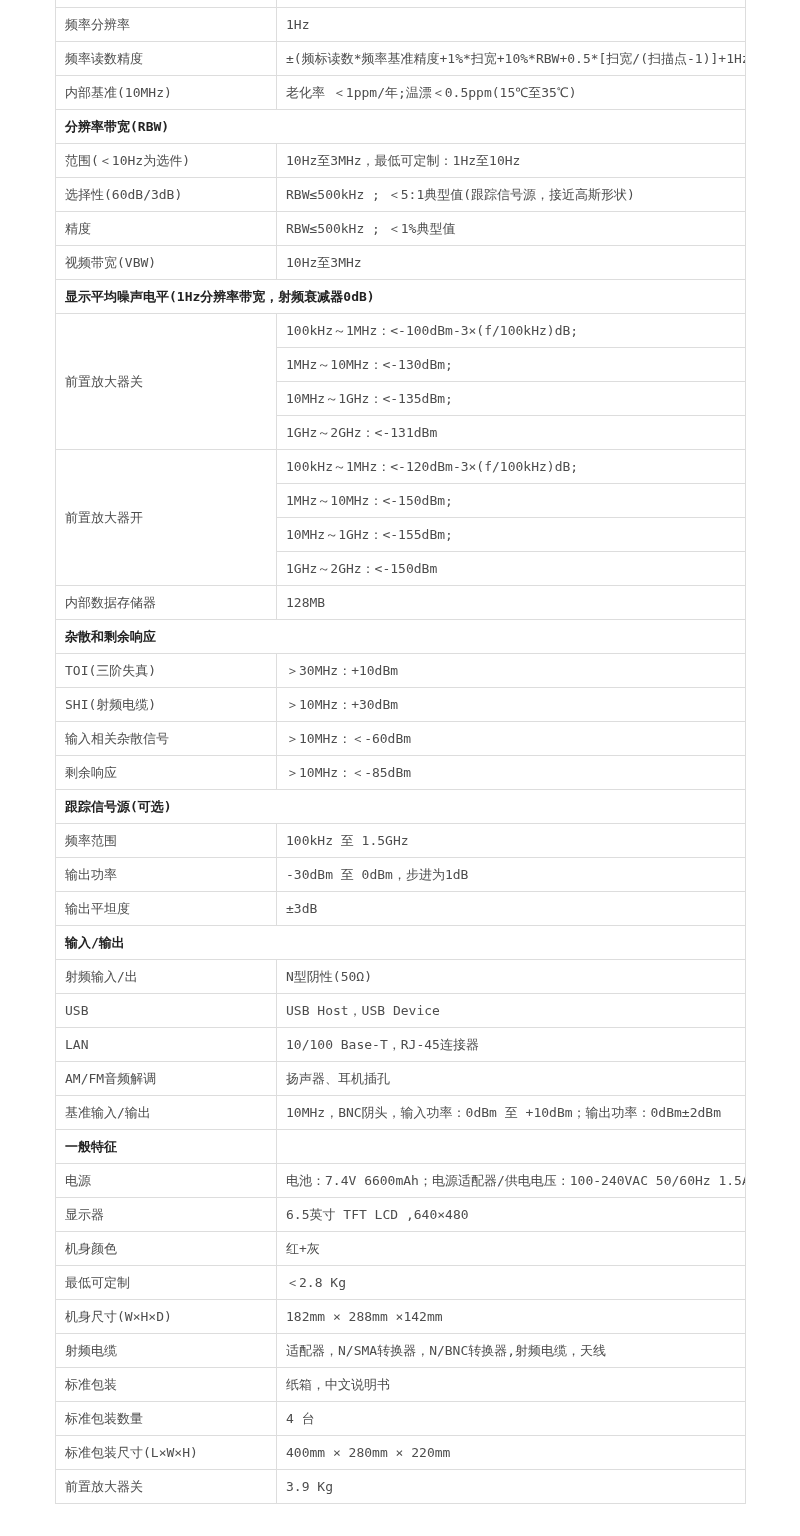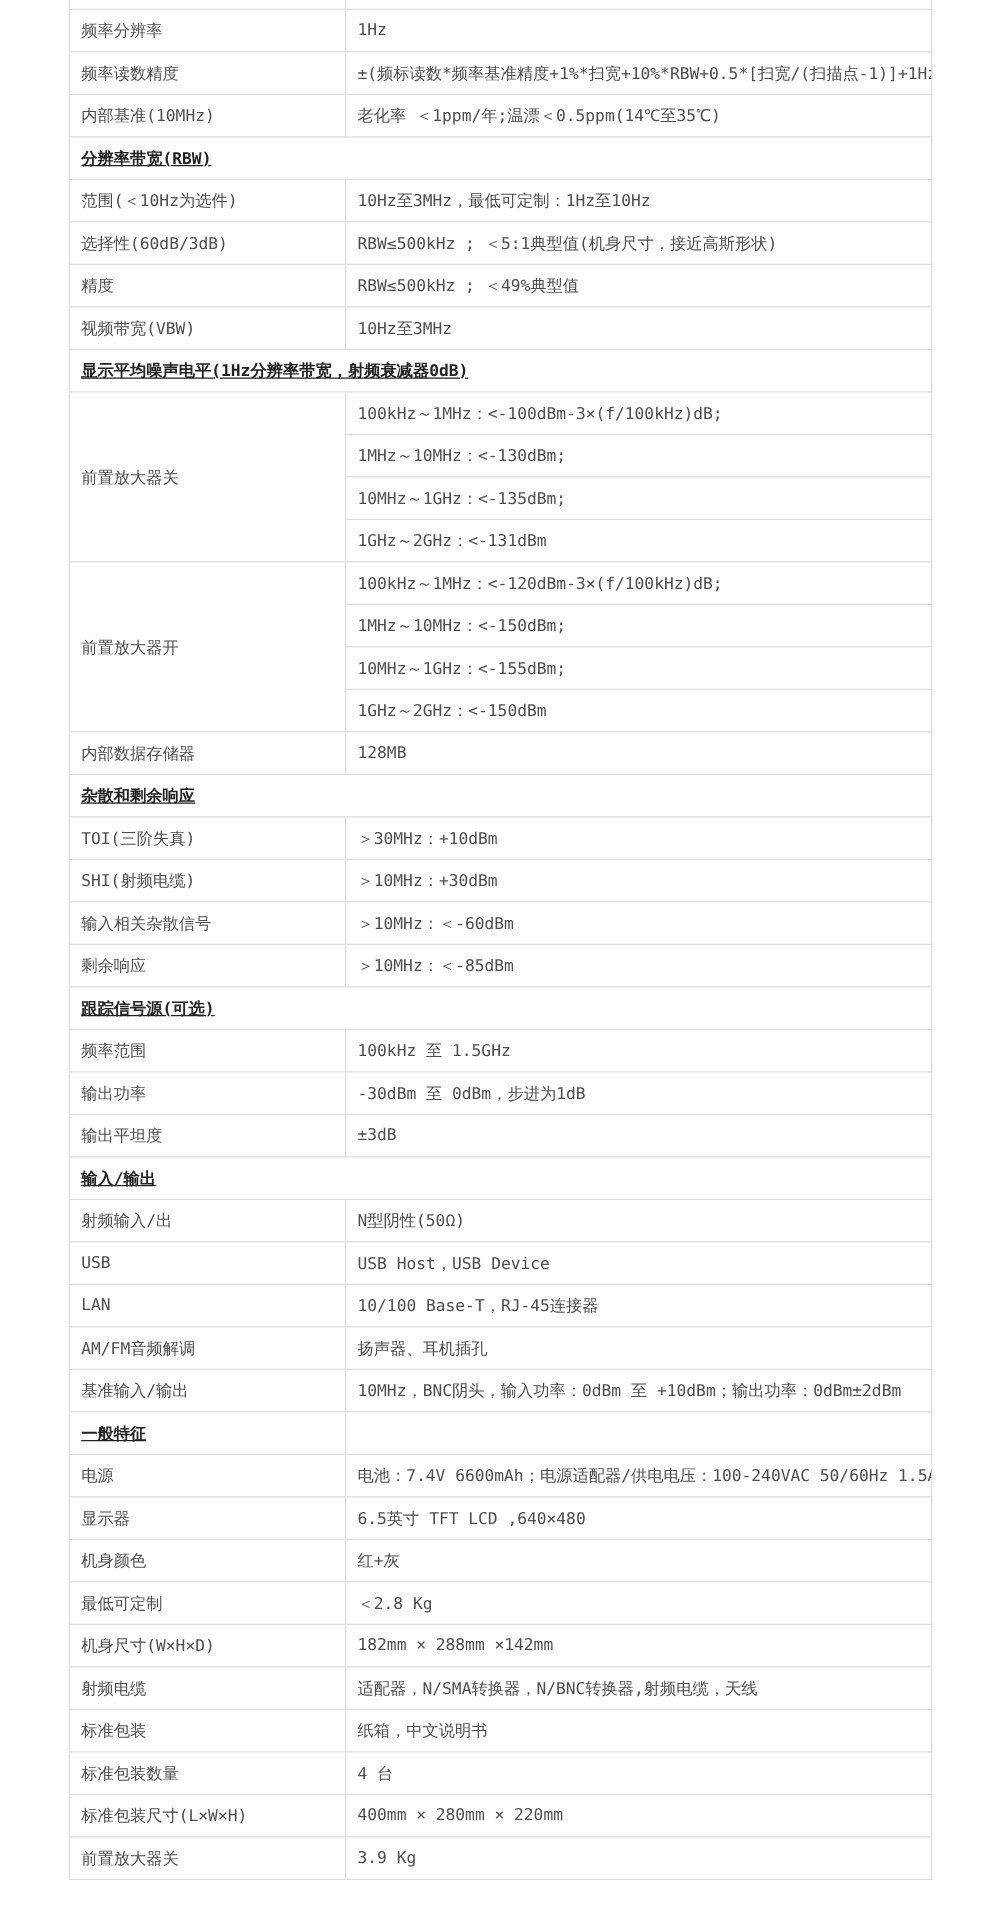--- a/index.html
+++ b/index.html
@@ -31,21 +31,20 @@
     overflow:hidden;
   }
   tr.partial-row td{
     height:7px;
     border-top:none;
     padding:0;
   }
   td.section-cell{
     font-weight:bold;
     color:var(--header);
-    text-decoration:underline;
   }
   td.label-cell{}
   td.value-cell{}
 </style>
 </head>
 <body>
 
 <div class="page">
   <table class="spec">
     <colgroup>
@@ -60,36 +59,36 @@
         <tr>
           <td class="label-cell">频率分辨率</td>
           <td class="value-cell">1Hz</td>
         </tr>
         <tr>
           <td class="label-cell">频率读数精度</td>
           <td class="value-cell">±(频标读数*频率基准精度+1%*扫宽+10%*RBW+0.5*[扫宽/(扫描点-1)]+1Hz)</td>
         </tr>
         <tr>
           <td class="label-cell">内部基准(10MHz)</td>
-          <td class="value-cell">老化率 ＜1ppm/年;温漂＜0.5ppm(14℃至35℃)</td>
+          <td class="value-cell">老化率 ＜1ppm/年;温漂＜0.5ppm(15℃至35℃)</td>
         </tr>
         <tr>
           <td class="section-cell" colspan="2">分辨率带宽(RBW)</td>
         </tr>
         <tr>
           <td class="label-cell">范围(＜10Hz为选件)</td>
           <td class="value-cell">10Hz至3MHz，最低可定制：1Hz至10Hz</td>
         </tr>
         <tr>
           <td class="label-cell">选择性(60dB/3dB)</td>
-          <td class="value-cell">RBW≤500kHz ; ＜5:1典型值(机身尺寸，接近高斯形状)</td>
+          <td class="value-cell">RBW≤500kHz ; ＜5:1典型值(跟踪信号源，接近高斯形状)</td>
         </tr>
         <tr>
           <td class="label-cell">精度</td>
-          <td class="value-cell">RBW≤500kHz ; ＜49%典型值</td>
+          <td class="value-cell">RBW≤500kHz ; ＜1%典型值</td>
         </tr>
         <tr>
           <td class="label-cell">视频带宽(VBW)</td>
           <td class="value-cell">10Hz至3MHz</td>
         </tr>
         <tr>
           <td class="section-cell" colspan="2">显示平均噪声电平(1Hz分辨率带宽，射频衰减器0dB)</td>
         </tr>
         <tr>
           <td class="label-cell" rowspan="4">前置放大器关</td>

